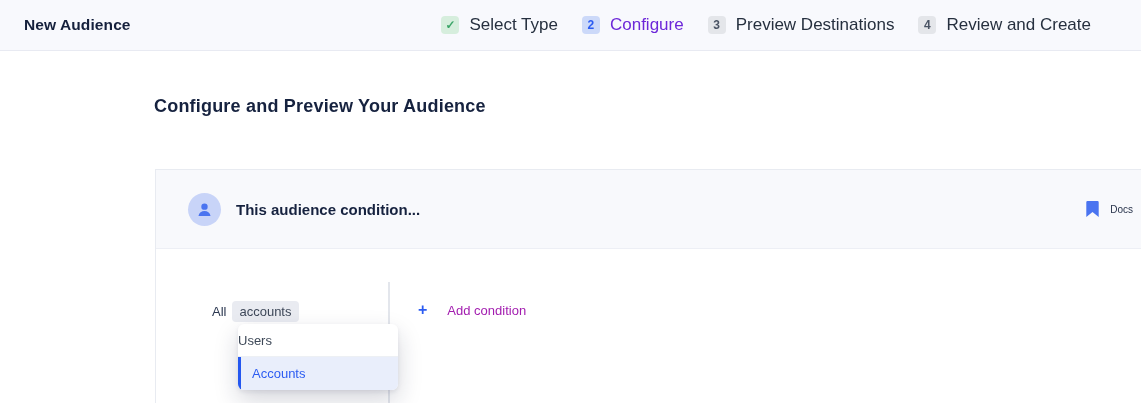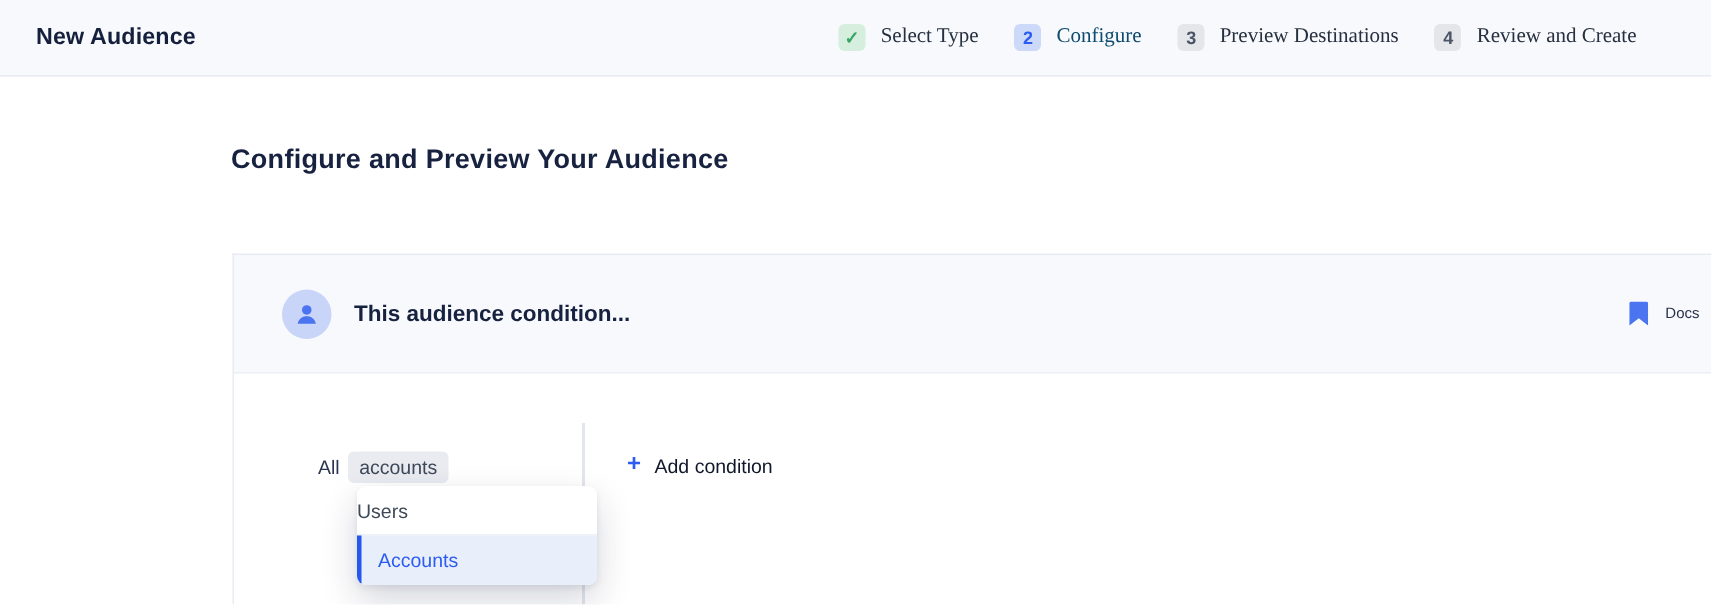--- a/index.html
+++ b/index.html
@@ -30,22 +30,22 @@
   }
   .step { display: flex; align-items: center; gap: 10px; cursor: pointer; }
   .step-badge {
     width: 18px; height: 18px; border-radius: 4px;
     display: flex; align-items: center; justify-content: center;
     font-size: 12px; font-weight: 600;
   }
   .step.done   .step-badge { background: #d6eedd; color: #3ba568; }
   .step.active .step-badge { background: #ccd9f9; color: #2c5cf2; }
   .step.pending .step-badge { background: #e4e6ea; color: #4a5465; }
-  .step-label { font-size: 14px; color: #26303f; font-family: Liberation Serif, serif; }
-  .step.active .step-label { color: #0c4a6e; }
+  .step-label { font-size: 17px; color: #26303f; }
+  .step.active .step-label { color: #6d28d9; }
 
   
   .page-title {
     position: absolute; left: 154px; top: 96px;
     font-size: 18px; font-weight: bold; color: #16223f;
     letter-spacing: .2px;
   }
 
   
   .panel {
@@ -97,21 +97,21 @@
     width: 2px; background: #e3e6ec; z-index: 1;
   }
 
   .add-condition {
     position: absolute; left: 262px; top: 53px;
     display: flex; align-items: center; gap: 9px;
     background: none; border: none; cursor: pointer;
     font-family: "Liberation Sans", sans-serif;
   }
   .plus-glyph { color: #2c5cf2; font-size: 16px; font-weight: bold; line-height: 1; }
-  .add-condition-label { color: #0f172a; font-size: 13px; }
+  .add-condition-label { color: #a21caf; font-size: 13px; margin-left: 11px; }
 
   
   .dropdown {
     position: absolute; left: 82px; top: 75px; width: 160px;
     background: #ffffff; border-radius: 6px; overflow: hidden;
     box-shadow: 0 2px 4px rgba(20,30,60,.08), 0 10px 24px rgba(20,30,60,.18);
     z-index: 5;
   }
   .dropdown-item {
     height: 32px; display: flex; align-items: center;

